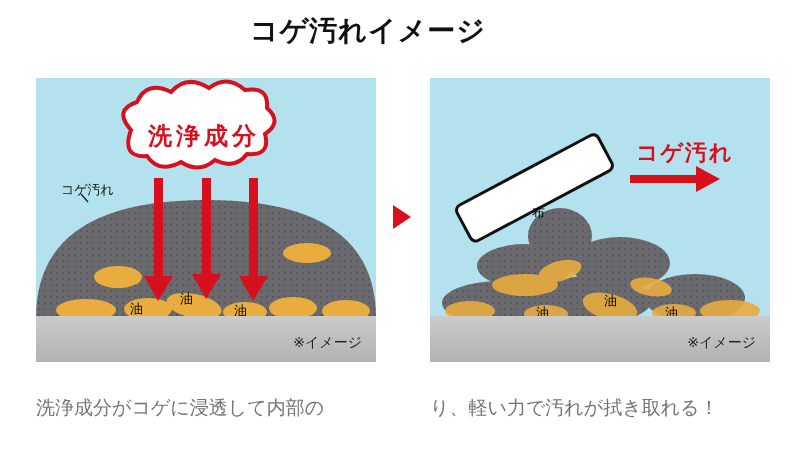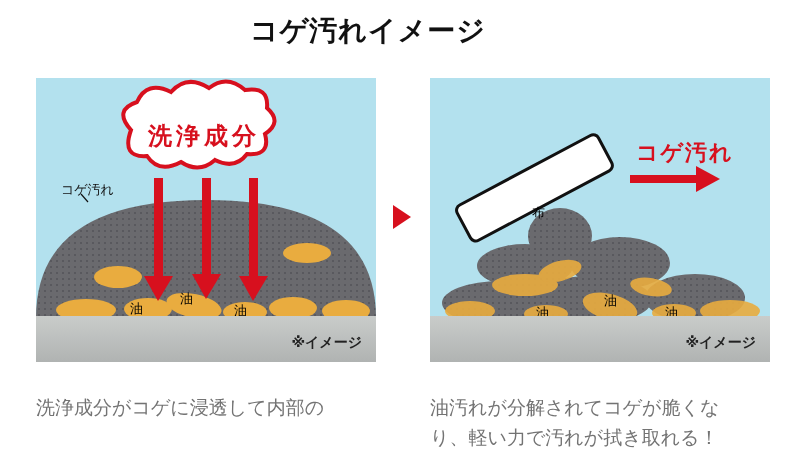--- a/index.html
+++ b/index.html
@@ -1,20 +1,20 @@
 <!DOCTYPE html>
 <html><head>
 <meta charset="utf-8">
 <style>
   body { margin:0; width:800px; height:456px; background:#fff; font-family:"DejaVu Sans", sans-serif; position:relative; overflow:hidden; }
   .title { position:absolute; top:12px; left:0; width:736px; text-align:center; font-size:28px; font-weight:bold; color:#111; letter-spacing:1px; }
   .panel { position:absolute; top:78px; width:340px; height:284px; background:#b3e1ee; overflow:hidden; }
   .panel svg { position:absolute; left:0; top:0; }
   .floor { position:absolute; left:0; bottom:0; width:100%; height:46px; background:linear-gradient(#c9ccca,#b0b3b2); }
-  .note { position:absolute; right:14px; bottom:10px; font-size:14px; color:#222;font-weight:bold; }
+  .note { position:absolute; right:14px; bottom:10px; font-size:14px; color:#222; }
   .caption { position:absolute; top:392px; font-size:19px; line-height:30px; color:#737373; }
   .mid-arrow { position:absolute; left:393px; top:205px; width:0; height:0; border-top:12px solid transparent; border-bottom:12px solid transparent; border-left:18px solid #d7101e; }
 </style>
 </head>
 <body>
 
 <div class="title">コゲ汚れイメージ</div>
 
 <div class="panel" style="left:36px;">
   <svg width="340" height="284">
@@ -92,15 +92,14 @@
   <div style="position:absolute;left:174px;top:214px;font-size:13px;">油</div>
   <div style="position:absolute;left:235px;top:226px;font-size:13px;">油</div>
   <div class="floor"></div>
   <div class="note">※イメージ</div>
 </div>
 
 <div class="caption" style="left:36px;">
   <div>洗浄成分がコゲに浸透して内部の</div>
 </div>
 <div class="caption" style="left:430px;">
-  <div>油汚れが分解されてコゲが脆くな</div>
   <div>り、軽い力で汚れが拭き取れる！</div>
 </div>
 
 </body></html>

